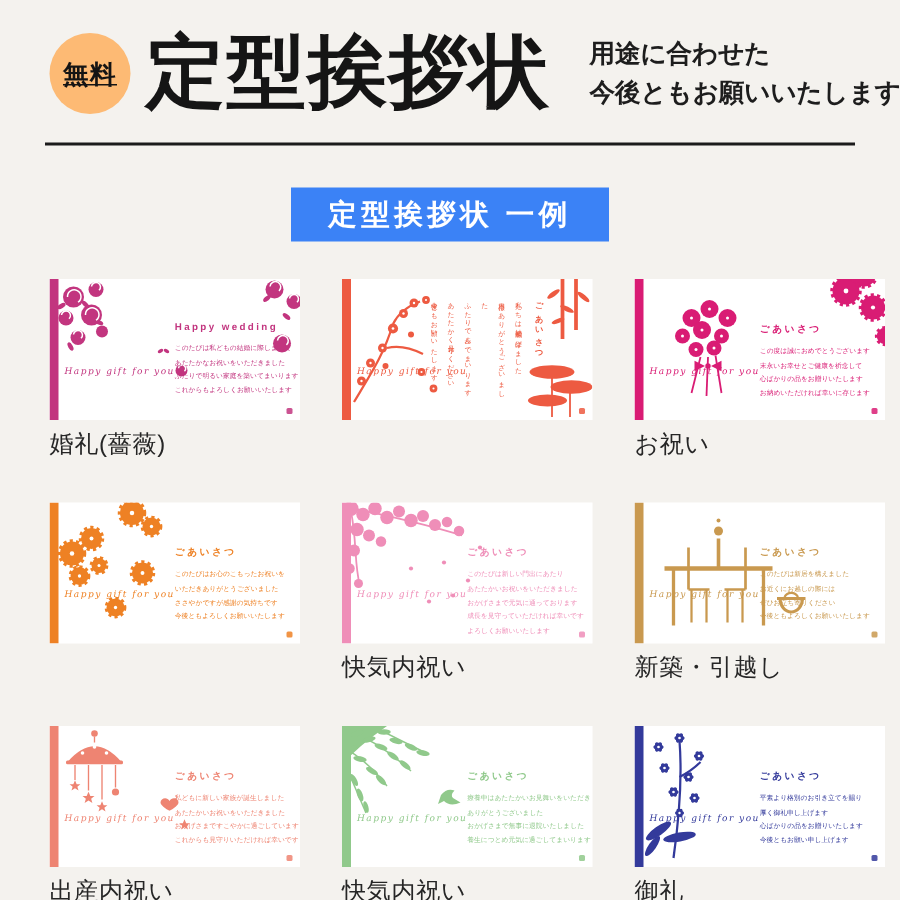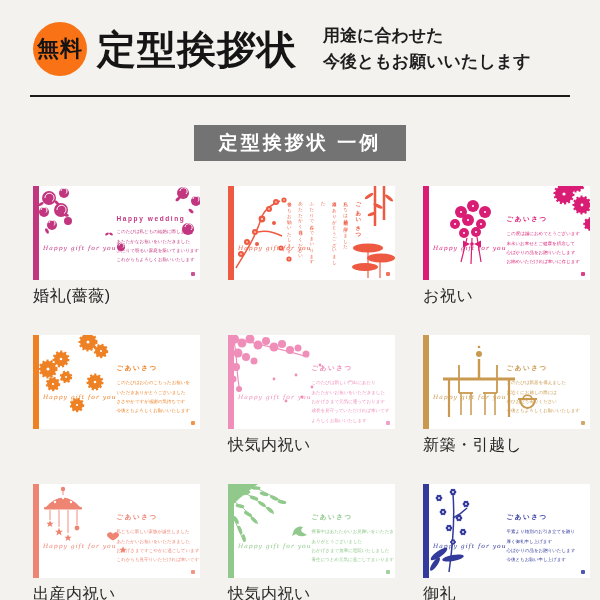--- a/index.html
+++ b/index.html
@@ -5,35 +5,35 @@
   html,body{margin:0;padding:0}
   body{
     width:600px;height:600px;overflow:hidden;
     background:#f4f2ee;
     font-family:"Liberation Sans","DejaVu Sans",sans-serif;
     -webkit-font-smoothing:antialiased;
   }
   
   .header{display:flex;align-items:center;padding:22px 30px 0 33px}
   .badge{
-    width:54px;height:54px;border-radius:50%;background:#f97316;
+    width:54px;height:54px;border-radius:50%;background:#fdba74;
     display:flex;align-items:center;justify-content:center;
-    font-size:22px;font-weight:bold;color:#141414;flex:0 0 auto;letter-spacing:1px;
+    font-size:17px;font-weight:bold;color:#141414;flex:0 0 auto;letter-spacing:1px;text-decoration:underline;
   }
   .title{
     font-family:"Liberation Serif","DejaVu Serif",serif;
-    font-size:39px;line-height:1;color:#151515;font-weight:600;
+    font-size:53px;line-height:1;color:#151515;font-weight:600;
     margin-left:10px;letter-spacing:1px;white-space:nowrap;
   }
   .desc{margin-left:26px;font-size:17px;line-height:1.55;color:#1d1d1d;font-weight:600;white-space:nowrap}
   .rule{height:2px;background:#1b1b1b;margin:19px 30px 0 30px}
   
   .banner-wrap{text-align:center;margin-top:28px}
   .banner{
-    display:inline-block;background:#737373;color:#fff;
+    display:inline-block;background:#3b82f6;color:#fff;
     font-size:19px;font-weight:bold;letter-spacing:3px;padding:5px 25px;
   }
   
   .grid{
     display:grid;grid-template-columns:repeat(3,167px);
     column-gap:13px;row-gap:20px;margin:25px 0 0 33px;gap:28px;
   }
   .card{
     position:relative;width:167px;height:94px;background:#fff;
     overflow:hidden;color:var(--theme,#999);

